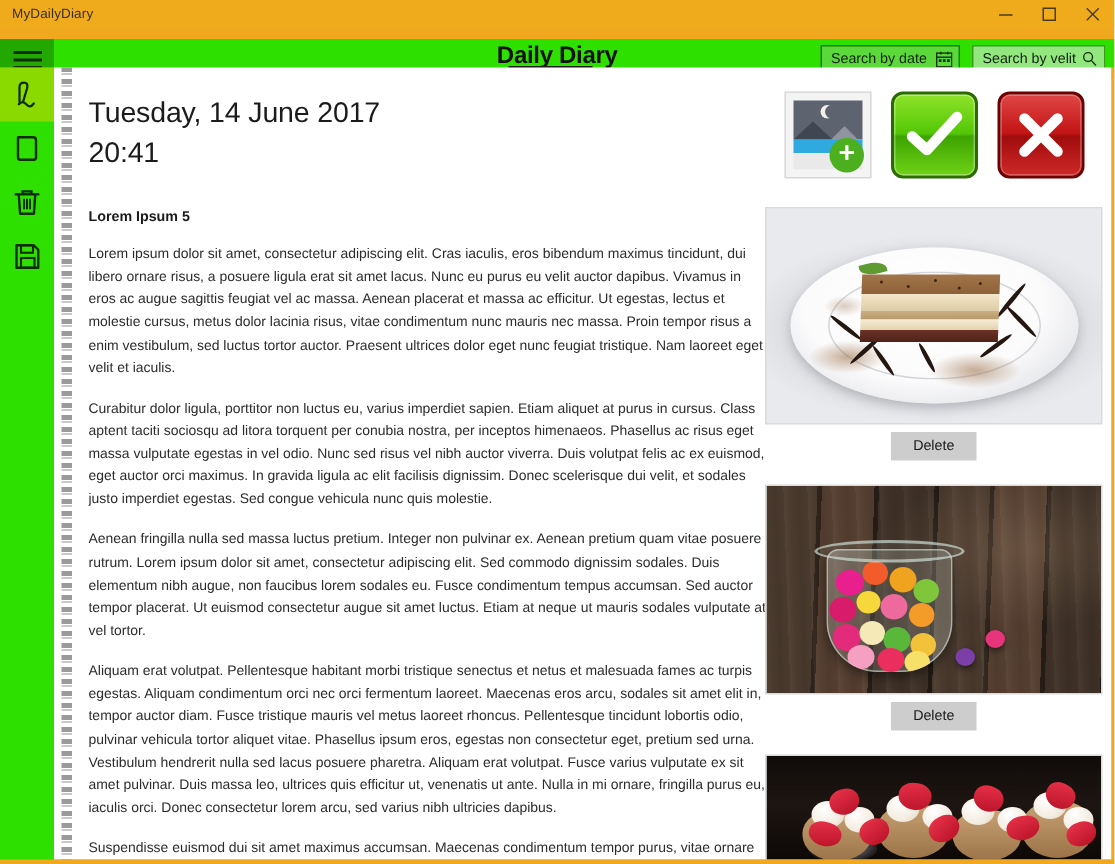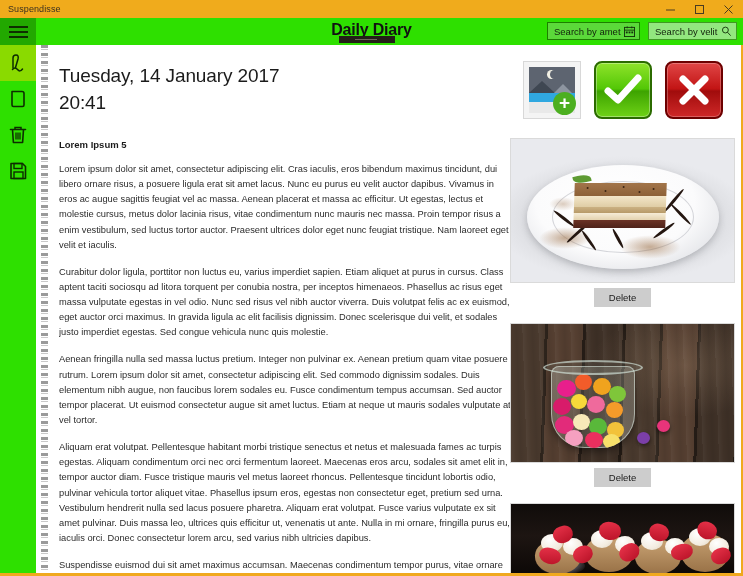--- a/index.html
+++ b/index.html
@@ -42,21 +42,21 @@
     display: flex;
     align-items: center;
     justify-content: center;
     color: #4a3c20;
   }
   .win-btn svg { display: block; }
 
   
   .appbar {
     position: absolute;
-    top: 18px; left: 0;
+    top: 26px; left: 0;
     width: 743px; height: 27px;
     background: #2ee000;
   }
   .hamburger {
     position: absolute;
     top: 0; left: 0;
     width: 36px; height: 27px;
     background: #22a800;
     display: flex;
     flex-direction: column;
@@ -458,21 +458,21 @@
     width: 2px; height: 531px;
     background: #f0a91e;
   }
 </style>
 </head>
 <body>
 
 <div id="app">
 
   <div class="titlebar">
-    <div class="titlebar-title">Suspendisse</div>
+    <div class="titlebar-title">MyDailyDiary</div>
     <div class="titlebar-spacer"></div>
     <div class="win-btn">
       <svg width="11" height="11" viewBox="0 0 11 11">
         <line x1="1" y1="6" x2="10" y2="6" stroke="currentColor" stroke-width="1"></line>
       </svg>
     </div>
     <div class="win-btn">
       <svg width="11" height="11" viewBox="0 0 11 11">
         <rect x="1.5" y="1.5" width="8" height="8" fill="none" stroke="currentColor" stroke-width="1"></rect>
       </svg>
@@ -487,21 +487,21 @@
 
   <div class="appbar">
     <div class="hamburger">
       <span></span>
       <span></span>
       <span></span>
     </div>
     <div class="apptitle">Daily Diary</div>
 
     <div class="search-box search-date">
-      <span class="sb-label">Search by amet</span>
+      <span class="sb-label">Search by date</span>
       <span class="sb-icon">
         <svg width="11" height="11" viewBox="0 0 12 12">
           <rect x="0.5" y="1.5" width="11" height="10" fill="none" stroke="#14320a" stroke-width="1"></rect>
           <line x1="0.5" y1="4.5" x2="11.5" y2="4.5" stroke="#14320a" stroke-width="1"></line>
           <line x1="3.5" y1="0.5" x2="3.5" y2="2.5" stroke="#14320a" stroke-width="1"></line>
           <line x1="8.5" y1="0.5" x2="8.5" y2="2.5" stroke="#14320a" stroke-width="1"></line>
           <rect x="2" y="6" width="2" height="2" fill="#14320a"></rect>
           <rect x="5" y="6" width="2" height="2" fill="#14320a"></rect>
           <rect x="8" y="6" width="2" height="2" fill="#14320a"></rect>
         </svg>
@@ -550,21 +550,21 @@
         <rect x="8" y="13" width="9" height="6.5" fill="none" stroke="#0d2d00" stroke-width="1.4"></rect>
       </svg>
     </div>
   </div>
 
   <div class="sheet">
 
     <div class="binding"></div>
 
     <div class="entry">
-      <div class="entry-date">Tuesday, 14 January 2017</div>
+      <div class="entry-date">Tuesday, 14 June 2017</div>
       <div class="entry-date">20:41</div>
       <div class="entry-heading">Lorem Ipsum 5</div>
       <div class="entry-body">
         <p>Lorem ipsum dolor sit amet, consectetur adipiscing elit. Cras iaculis, eros bibendum maximus tincidunt, dui libero ornare risus, a posuere ligula erat sit amet lacus. Nunc eu purus eu velit auctor dapibus. Vivamus in eros ac augue sagittis feugiat vel ac massa. Aenean placerat et massa ac efficitur. Ut egestas, lectus et molestie cursus, metus dolor lacinia risus, vitae condimentum nunc mauris nec massa. Proin tempor risus a enim vestibulum, sed luctus tortor auctor. Praesent ultrices dolor eget nunc feugiat tristique. Nam laoreet eget velit et iaculis.</p>
         <p>Curabitur dolor ligula, porttitor non luctus eu, varius imperdiet sapien. Etiam aliquet at purus in cursus. Class aptent taciti sociosqu ad litora torquent per conubia nostra, per inceptos himenaeos. Phasellus ac risus eget massa vulputate egestas in vel odio. Nunc sed risus vel nibh auctor viverra. Duis volutpat felis ac ex euismod, eget auctor orci maximus. In gravida ligula ac elit facilisis dignissim. Donec scelerisque dui velit, et sodales justo imperdiet egestas. Sed congue vehicula nunc quis molestie.</p>
         <p>Aenean fringilla nulla sed massa luctus pretium. Integer non pulvinar ex. Aenean pretium quam vitae posuere rutrum. Lorem ipsum dolor sit amet, consectetur adipiscing elit. Sed commodo dignissim sodales. Duis elementum nibh augue, non faucibus lorem sodales eu. Fusce condimentum tempus accumsan. Sed auctor tempor placerat. Ut euismod consectetur augue sit amet luctus. Etiam at neque ut mauris sodales vulputate at vel tortor.</p>
         <p>Aliquam erat volutpat. Pellentesque habitant morbi tristique senectus et netus et malesuada fames ac turpis egestas. Aliquam condimentum orci nec orci fermentum laoreet. Maecenas eros arcu, sodales sit amet elit in, tempor auctor diam. Fusce tristique mauris vel metus laoreet rhoncus. Pellentesque tincidunt lobortis odio, pulvinar vehicula tortor aliquet vitae. Phasellus ipsum eros, egestas non consectetur eget, pretium sed urna. Vestibulum hendrerit nulla sed lacus posuere pharetra. Aliquam erat volutpat. Fusce varius vulputate ex sit amet pulvinar. Duis massa leo, ultrices quis efficitur ut, venenatis ut ante. Nulla in mi ornare, fringilla purus eu, iaculis orci. Donec consectetur lorem arcu, sed varius nibh ultricies dapibus.</p>
         <p>Suspendisse euismod dui sit amet maximus accumsan. Maecenas condimentum tempor purus, vitae ornare tellus. Vestibulum scelerisque ultrices turpis non ullamcorper. Cras eu egestas quam, eget eleifend diam. Vestibulum vestibulum id libero iaculis tempus. Suspendisse potenti. In hac habitasse</p>
       </div>
     </div>

